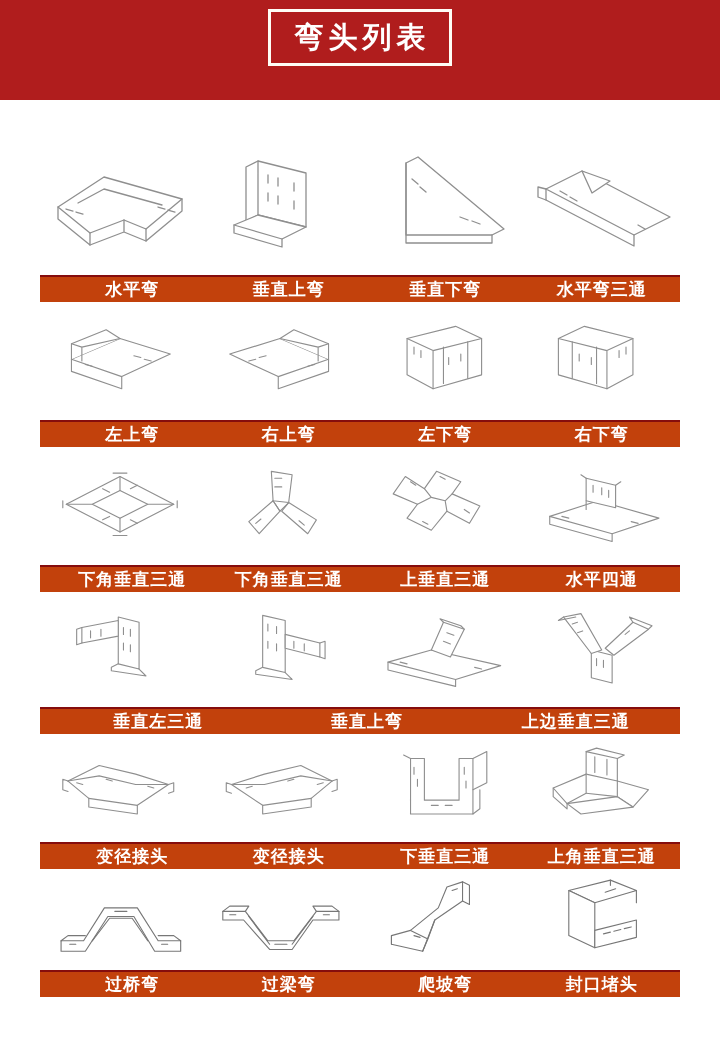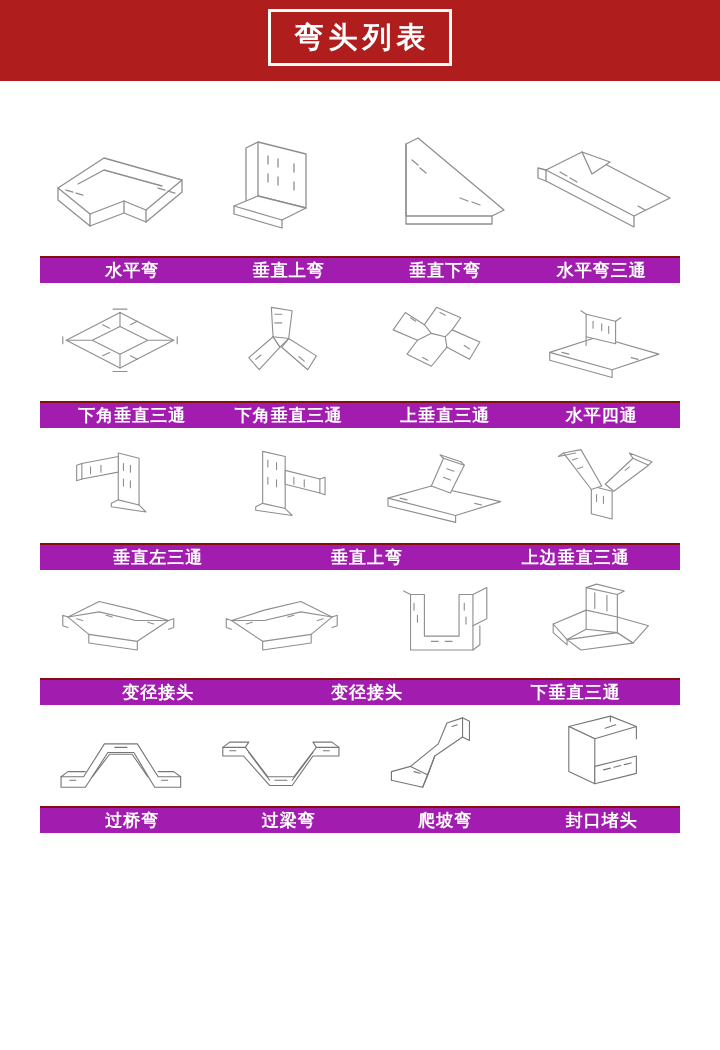--- a/index.html
+++ b/index.html
@@ -3,21 +3,21 @@
 <meta charset="utf-8">
 <style>
   * { margin:0; padding:0; box-sizing:content-box; }
   html,body { background:#ffffff; }
   .page {
     width:720px; height:1050px; margin:0 auto; background:#ffffff;
     font-family:"Liberation Sans","DejaVu Sans",sans-serif;
     position:relative; overflow:hidden;
   }
   .top-band {
-    height:81px; background:#b01d1d;
+    height:100px; background:#b01d1d;
     display:flex; justify-content:center; align-items:flex-start;
   }
   .title-box {
     margin-top:9px; width:178px; height:51px;
     border:3px solid #fffdf6;
     display:flex; align-items:center; justify-content:center;
   }
   .page-title {
     color:#ffffff; font-size:29px; font-weight:bold; letter-spacing:5px;
     text-indent:5px; white-space:nowrap;
@@ -30,21 +30,21 @@
   .r4 .drawings { height:115px; }
   .r5 .drawings { height:108px; }
   .r6 .drawings { height:101px; }
   .cell { flex:1 1 0; display:flex; align-items:center; justify-content:center; overflow:hidden; }
   .r1 .cell { align-items:flex-end; }
   svg.draw { width:150px; height:104px; display:block; stroke:#8f8f8f; fill:#ffffff;
              stroke-width:1.3; stroke-linejoin:round; stroke-linecap:round; }
   .r1 svg.draw { width:162px; height:128px; }
   .r6 svg.draw { stroke:#777777; }
   .label-bar {
-    height:25px; border-top:2px solid #850d0d; background:#a21caf;
+    height:25px; border-top:2px solid #850d0d; background:#c2410c;
     display:flex; align-items:stretch;padding-left:14px;
   }
   .label {
     flex:1 1 0; display:flex; align-items:center; justify-content:center;
     color:#ffffff; font-size:17px; font-weight:bold; letter-spacing:1px; white-space:nowrap;
   }
   .defs { position:absolute; width:0; height:0; overflow:hidden; }
   .nf { fill:none; }
 </style>
 </head>
@@ -227,20 +227,50 @@
         </div>
     </div>
     <div class="label-bar">
       <div class="label">水平弯</div>
       <div class="label">垂直上弯</div>
       <div class="label">垂直下弯</div>
       <div class="label">水平弯三通</div>
     </div>
   </div>
 
+  <div class="row r2">
+    <div class="drawings">
+      <div class="cell">
+          <svg class="draw" viewBox="0 0 160 120">
+            <use href="#sym-slab-bend"></use>
+          </svg>
+        </div>
+      <div class="cell">
+          <svg class="draw" viewBox="0 0 160 120">
+            <use href="#sym-slab-bend" transform="translate(160,0) scale(-1,1)"></use>
+          </svg>
+        </div>
+      <div class="cell">
+          <svg class="draw" viewBox="0 0 160 120">
+            <use href="#sym-block-channel"></use>
+          </svg>
+        </div>
+      <div class="cell">
+          <svg class="draw" viewBox="0 0 160 120">
+            <use href="#sym-block-channel" transform="translate(160,0) scale(-1,1)"></use>
+          </svg>
+        </div>
+    </div>
+    <div class="label-bar">
+      <div class="label">左上弯</div>
+      <div class="label">右上弯</div>
+      <div class="label">左下弯</div>
+      <div class="label">右下弯</div>
+    </div>
+  </div>
 
   <div class="row r3">
     <div class="drawings">
       <div class="cell">
           <svg class="draw" viewBox="0 0 160 120">
             <use href="#sym-cross-pyr"></use>
           </svg>
         </div>
       <div class="cell">
           <svg class="draw" viewBox="0 0 160 120">
@@ -316,20 +346,21 @@
       <div class="cell">
           <svg class="draw" viewBox="0 0 160 120">
             <use href="#sym-cross-top"></use>
           </svg>
         </div>
     </div>
     <div class="label-bar">
       <div class="label">变径接头</div>
       <div class="label">变径接头</div>
       <div class="label">下垂直三通</div>
+      <div class="label">上角垂直三通</div>
     </div>
   </div>
 
   <div class="row r6">
     <div class="drawings">
       <div class="cell">
           <svg class="draw" viewBox="0 0 160 120">
             <use href="#sym-bridge"></use>
           </svg>
         </div>

